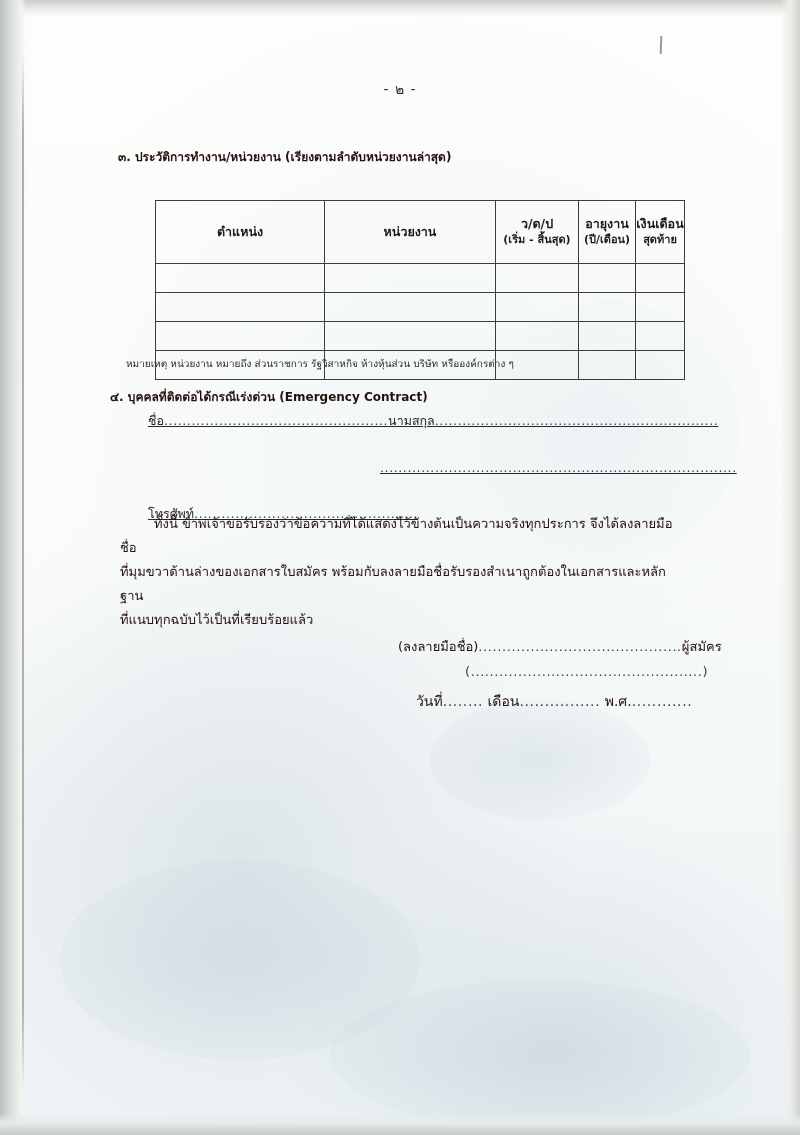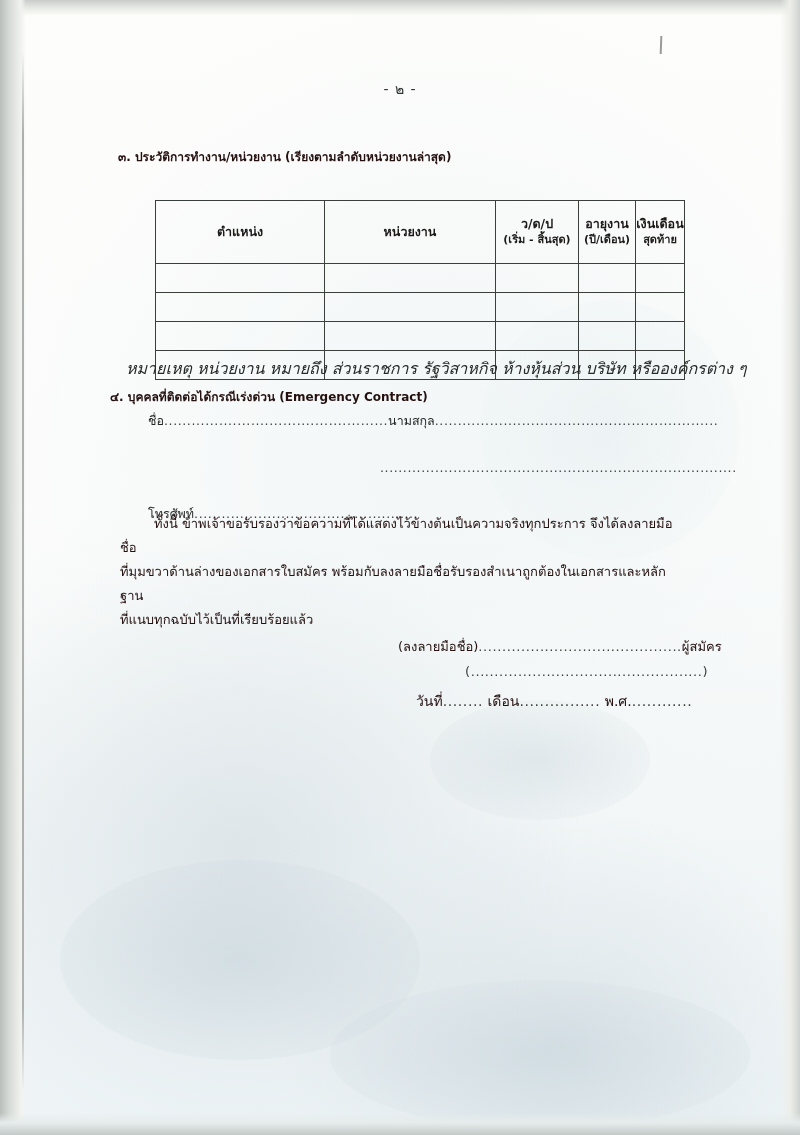--- a/index.html
+++ b/index.html
@@ -126,31 +126,31 @@
   .th2 {
     display: block;
     font-size: 11px;
     font-weight: bold;
   }
 
   .note {
     position: absolute;
     left: 126px;
     top: 356px;
-    font-size: 16px;
+    font-size: 10px;
     color: #262a28;
     white-space: nowrap;
-    font-style: italic;
   }
 
   .field-line {
     position: absolute;
     font-size: 12.5px;
     color: #242826;
     white-space: nowrap;
+    text-decoration: underline;
   }
   .dots {
     color: #3a3f3c;
     letter-spacing: 0.6px;
   }
   .f-name  { left: 148px; top: 411px; }
   .f-rel   { left: 133px; top: 436px; }
   .f-addr2 { left: 380px; top: 460px; }
   .f-tel   { left: 148px; top: 484px; margin-top: 20px; }
 

